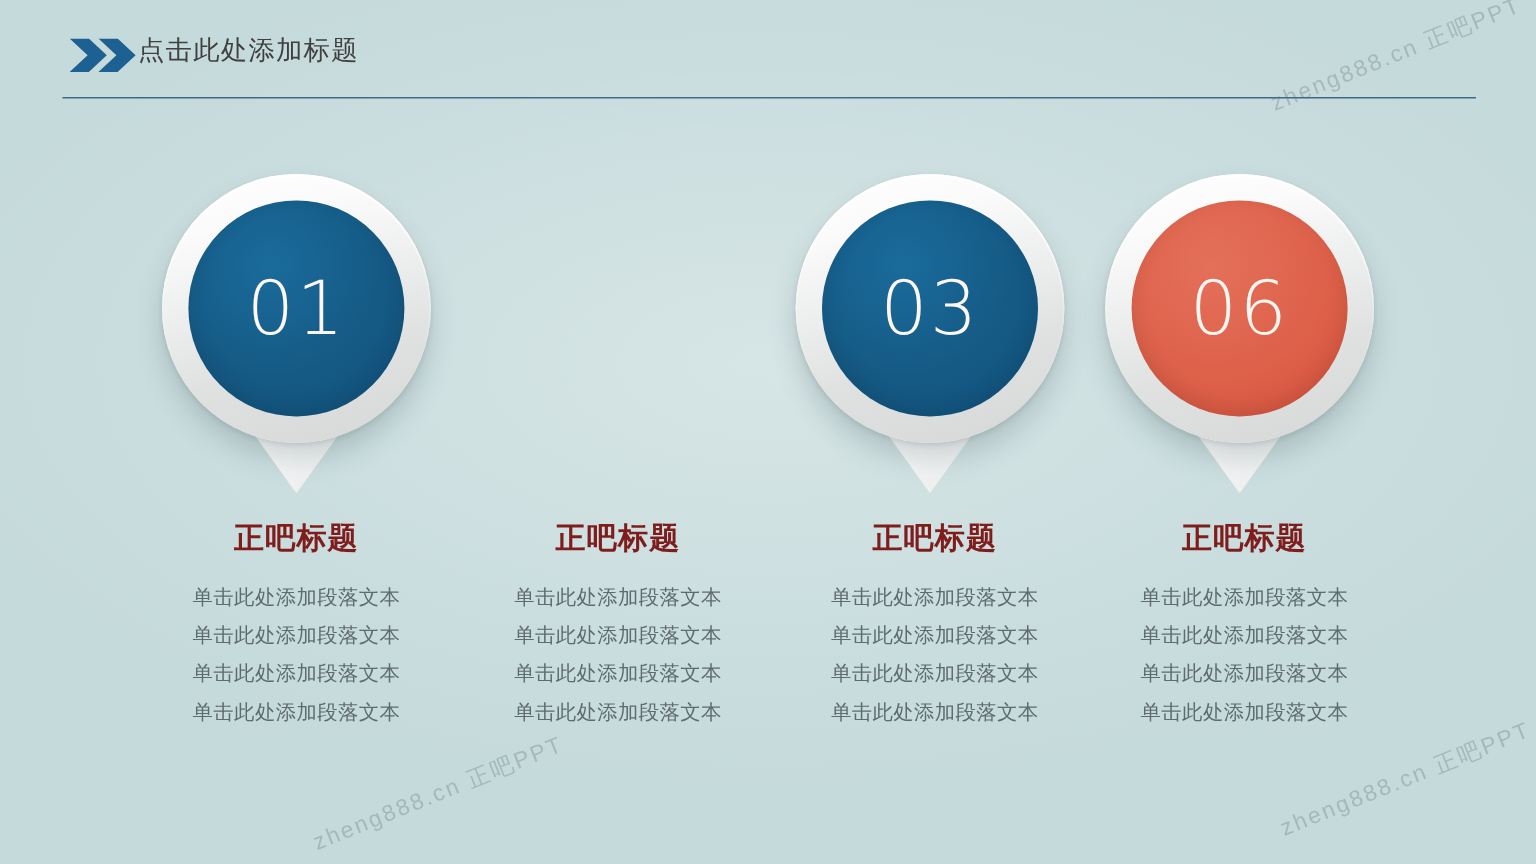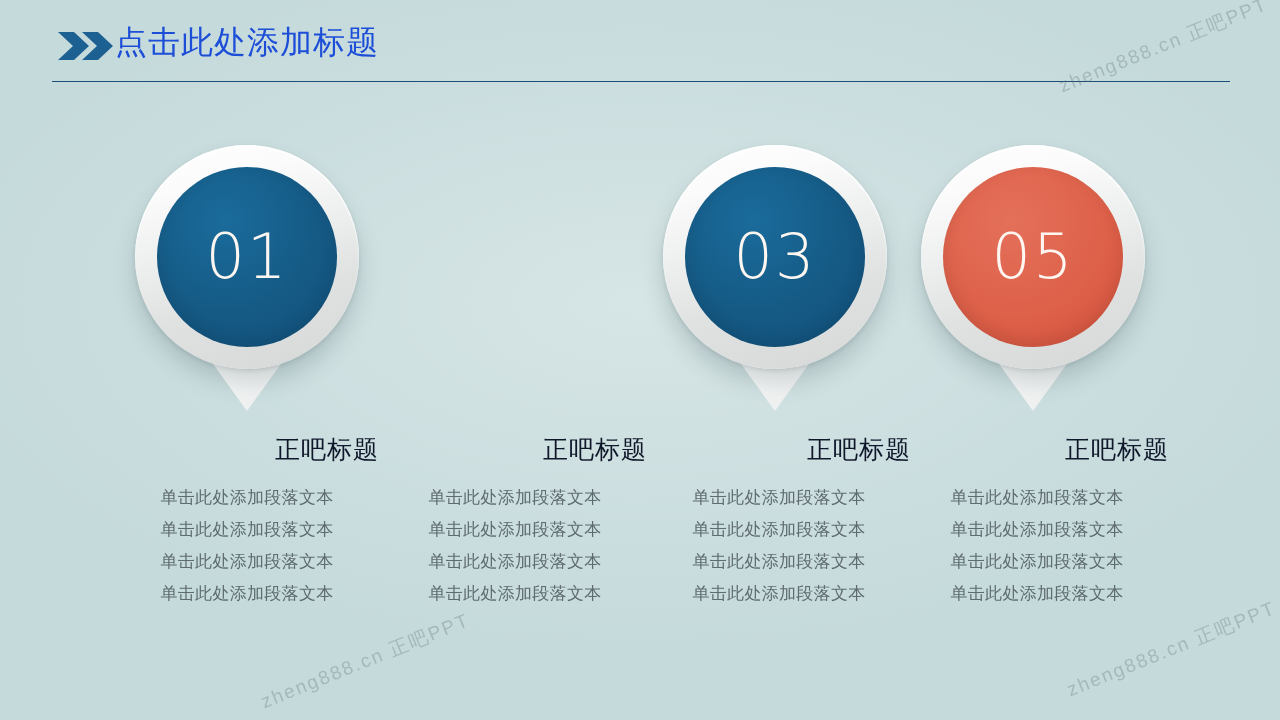--- a/index.html
+++ b/index.html
@@ -39,23 +39,23 @@
     top: 32px;
     width: 58px;
     height: 28px;
   }
   .chevron svg { display: block; }
 
   .slide-title {
     position: absolute;
     left: 115px;
     top: 18px;
-    font-size: 32px;
+    font-size: 22px;
     font-weight: 400;
-    color: #1d4ed8;
+    color: #404040;
     letter-spacing: 1px;
     line-height: 48px;
     white-space: nowrap;
   }
   .title-rule {
     position: absolute;
     left: 52px;
     top: 81px;
     width: 1178px;
     height: 0;
@@ -155,26 +155,25 @@
     width: 264px;
     text-align: center;
   }
   .txt-col.c0 { left: 115px; }
   .txt-col.c1 { left: 383px; }
   .txt-col.c2 { left: 647px; }
   .txt-col.c3 { left: 905px; }
 
   .item-title {
     font-size: 25px;
-    font-weight: normal;
-    color: #0f172a;
+    font-weight: bold;
+    color: #7f1d1d;
     letter-spacing: 1px;
     line-height: 34px;
     margin: 0 0 16px 0;
-    text-align: right;
   }
   .item-lines {
     margin: 0;
     padding: 0;
     list-style: none;
   }
   .item-lines li {
     font-size: 17px;
     color: #5e6b70;
     line-height: 32px;
@@ -265,21 +264,21 @@
             <linearGradient id="tg3" x1="0" y1="0" x2="0.6" y2="1">
               <stop offset="0%" stop-color="#f2f3f3"></stop>
               <stop offset="55%" stop-color="#ffffff"></stop>
               <stop offset="100%" stop-color="#eceeee"></stop>
             </linearGradient>
           </defs>
           <path d="M 34 150 L 119 268 L 204 150 Z" fill="url(#tg3)"></path>
         </svg>
         <div class="drop"></div>
         <div class="inner" style="background:radial-gradient(circle at 38% 30%, #e4705a 0%, #de614a 55%, #d6523c 100%);">
-          <span class="num">05</span>
+          <span class="num">06</span>
         </div>
       </div>
     </div>
   </div>
 
   <div class="texts">
 
     <div class="txt-col c0">
       <div class="item-title">正吧标题</div>
       <ul class="item-lines">

